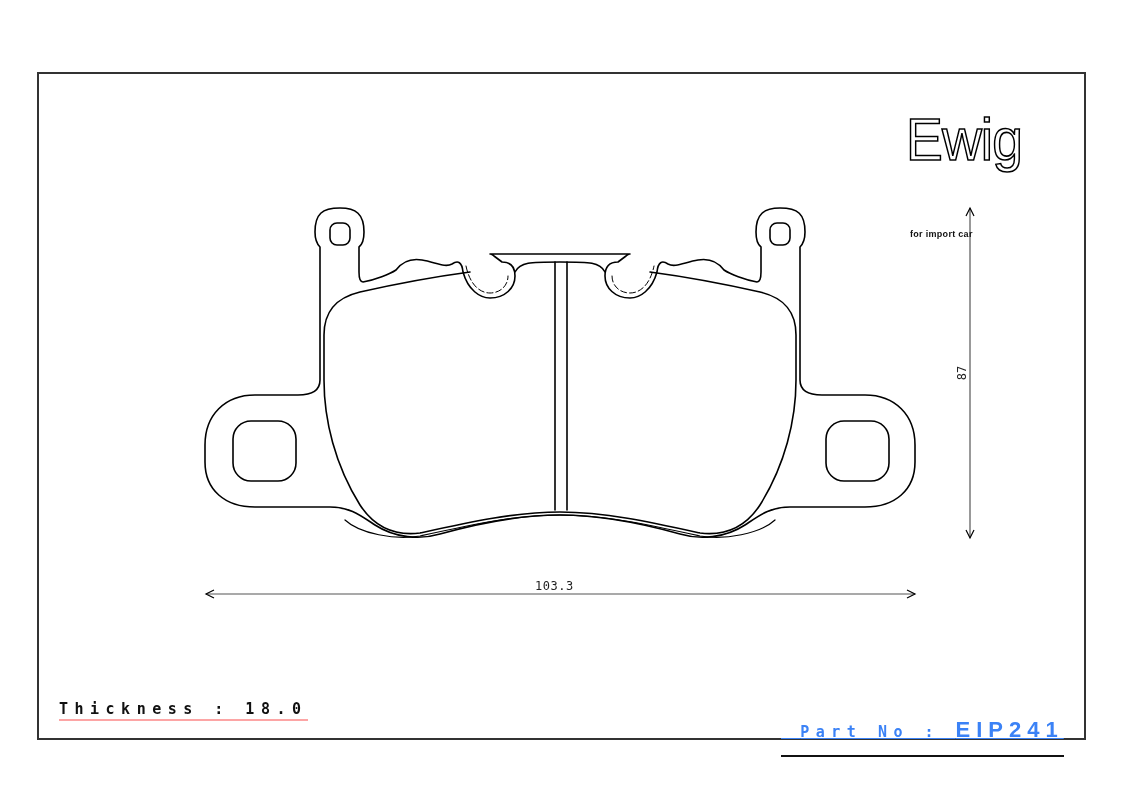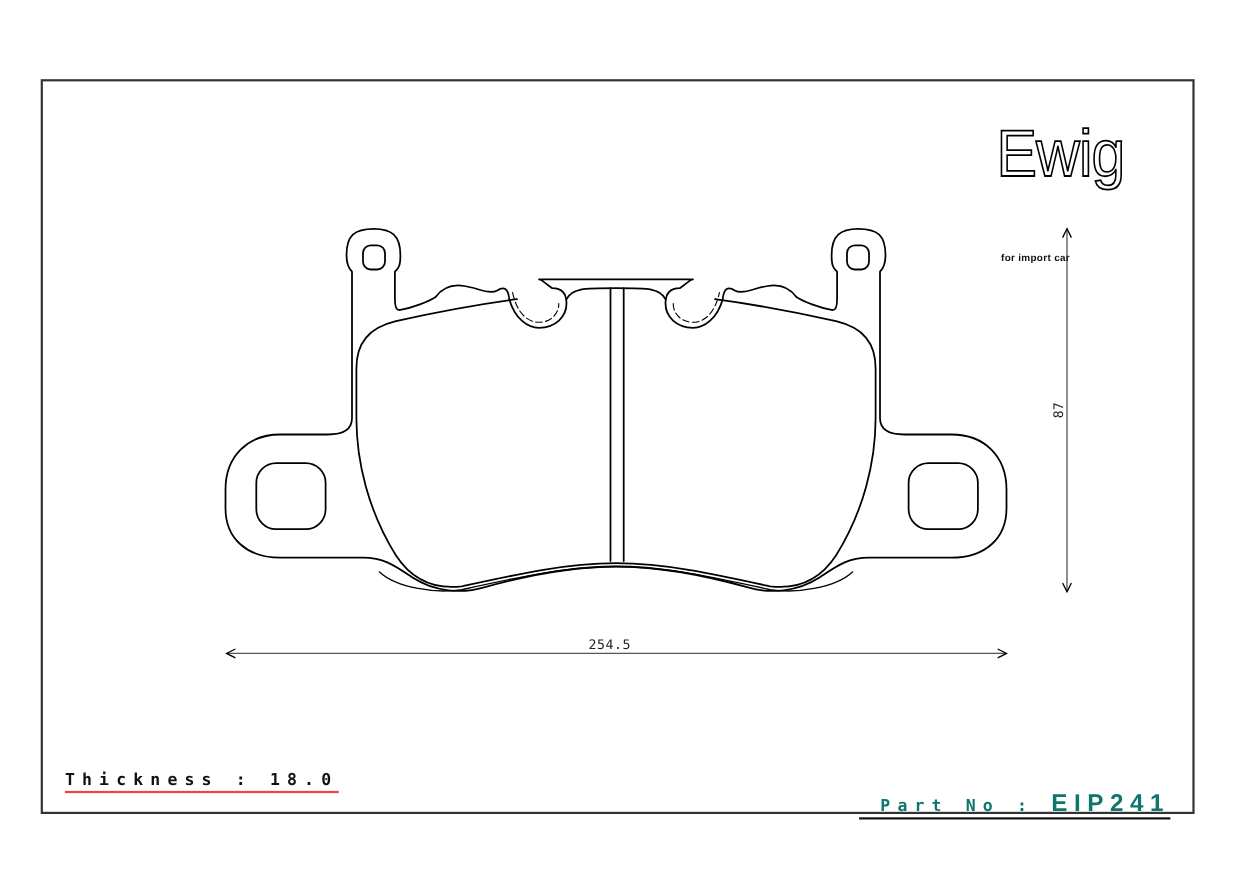--- a/index.html
+++ b/index.html
@@ -4,22 +4,22 @@
 <style>
   html, body { margin:0; padding:0; background:#ffffff; }
   body { width:1122px; height:793px; position:relative; overflow:hidden; font-family:"DejaVu Sans Mono", monospace; }
   .frame { position:absolute; left:37px; top:72px; width:1045px; height:664px; border:2px solid #333; box-sizing:content-box; }
   svg.drawing { position:absolute; left:0; top:0; }
   .logo { position:absolute; left:906px; top:116px; width:150px; height:80px; }
   .logo-main { position:absolute; left:0; top:-6px; font-family:"Liberation Sans", sans-serif; font-size:60px; color:#fff; -webkit-text-stroke:1.6px #000; letter-spacing:-1px; line-height:1; transform:scaleX(0.92); transform-origin:left top; }
   .logo-sub { position:absolute; left:4px; top:65px; font-family:"Liberation Sans", sans-serif; font-weight:bold; font-size:9px; color:#111; letter-spacing:0.3px;margin-top:48px; }
   .dim-h { position:absolute; left:535px; top:579px; font-size:12px; color:#222; letter-spacing:0.5px; }
   .dim-v { position:absolute; left:955px; top:366px; font-size:12px; color:#222; transform:rotate(-90deg); transform-origin:center; }
-  .thickness { position:absolute; left:59px; top:700px; font-family:"DejaVu Sans Mono", monospace; font-weight:bold; font-size:15px; letter-spacing:6.5px; border-bottom:2px solid #ef4444; padding-bottom:1px; color:#111; white-space:pre; }
-  .partno { position:absolute; left:781px; top:698px; white-space:pre; border-bottom:2px solid #111; padding-bottom:0px; color:#0f766e; }
+  .thickness { position:absolute; left:59px; top:700px; font-family:"DejaVu Sans Mono", monospace; font-weight:bold; font-size:15px; letter-spacing:6.5px; border-bottom:2px solid #fca5a5; padding-bottom:1px; color:#111; white-space:pre; }
+  .partno { position:absolute; left:781px; top:698px; white-space:pre; border-bottom:2px solid #111; padding-bottom:12px; color:#3b82f6;text-decoration:underline; }
   .partno .lbl { font-family:"DejaVu Sans Mono", monospace; font-weight:bold; font-size:15px; letter-spacing:6.5px; }
   .partno .num { font-family:"Liberation Sans", sans-serif; font-weight:bold; font-size:22px; letter-spacing:6px; }
 </style>
 </head>
 <body>
 
 <div class="frame"></div>
 
 <svg class="drawing" width="1122" height="793" viewBox="0 0 1122 793">
   <g fill="none" stroke="#000" stroke-width="1.6" stroke-linejoin="round" stroke-linecap="round">
@@ -119,20 +119,20 @@
     <path d="M 966 216 L 970 208 L 974 216" stroke="#000"></path>
     <path d="M 966 530 L 970 538 L 974 530" stroke="#000"></path>
   </g>
 </svg>
 
 <div class="logo">
   <div class="logo-main">Ewig</div>
   <div class="logo-sub">for import car</div>
 </div>
 
-<div class="dim-h">254.5</div>
+<div class="dim-h">103.3</div>
 <div class="dim-v">87</div>
 
 <div class="thickness">Thickness : 18.0</div>
 
 <div class="partno">
   <span class="lbl">Part No : </span><span class="num">EIP241</span>
 </div>
 
 </body></html>

